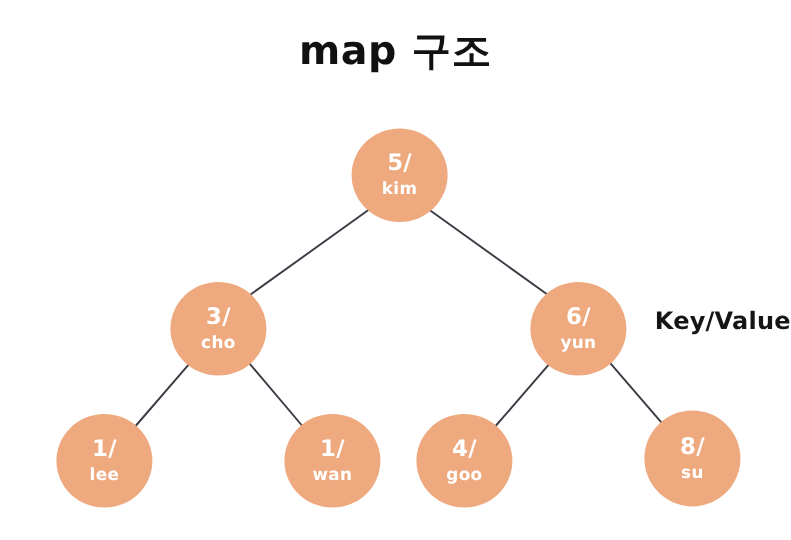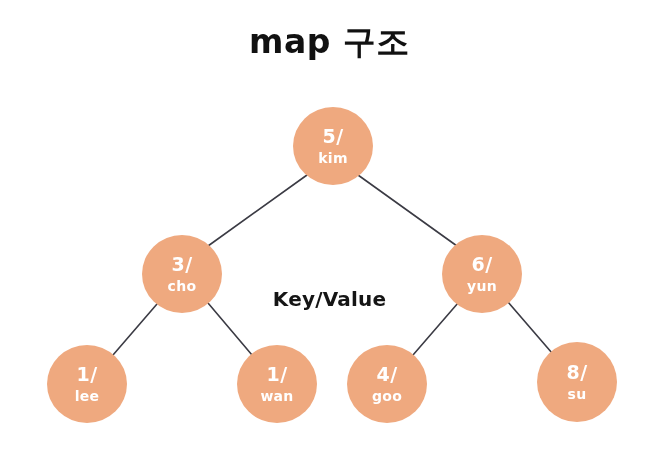--- a/index.html
+++ b/index.html
@@ -74,27 +74,26 @@
     display: block;
     font-weight: 700;
     letter-spacing: 0.3px;
   }
   .node .node-key { font-size: 19px; }
   .node .node-val { font-size: 14px; margin-top: 3px; }
 
   
   .center-caption {
     position: absolute;
-    text-align: center;
+    text-align: right;
     font-size: 20px;
     font-weight: 700;
     color: #151515;
     letter-spacing: 0.2px;
     white-space: nowrap;
-    margin-top: 32px;
   }
 </style>
 </head>
 <body>
 
 <div id="diagram-root">
 
   <div class="page-title">map 구조</div>
 
   <svg class="edge-layer" viewBox="0 0 659 450" width="659" height="450" xmlns="http://www.w3.org/2000/svg">

